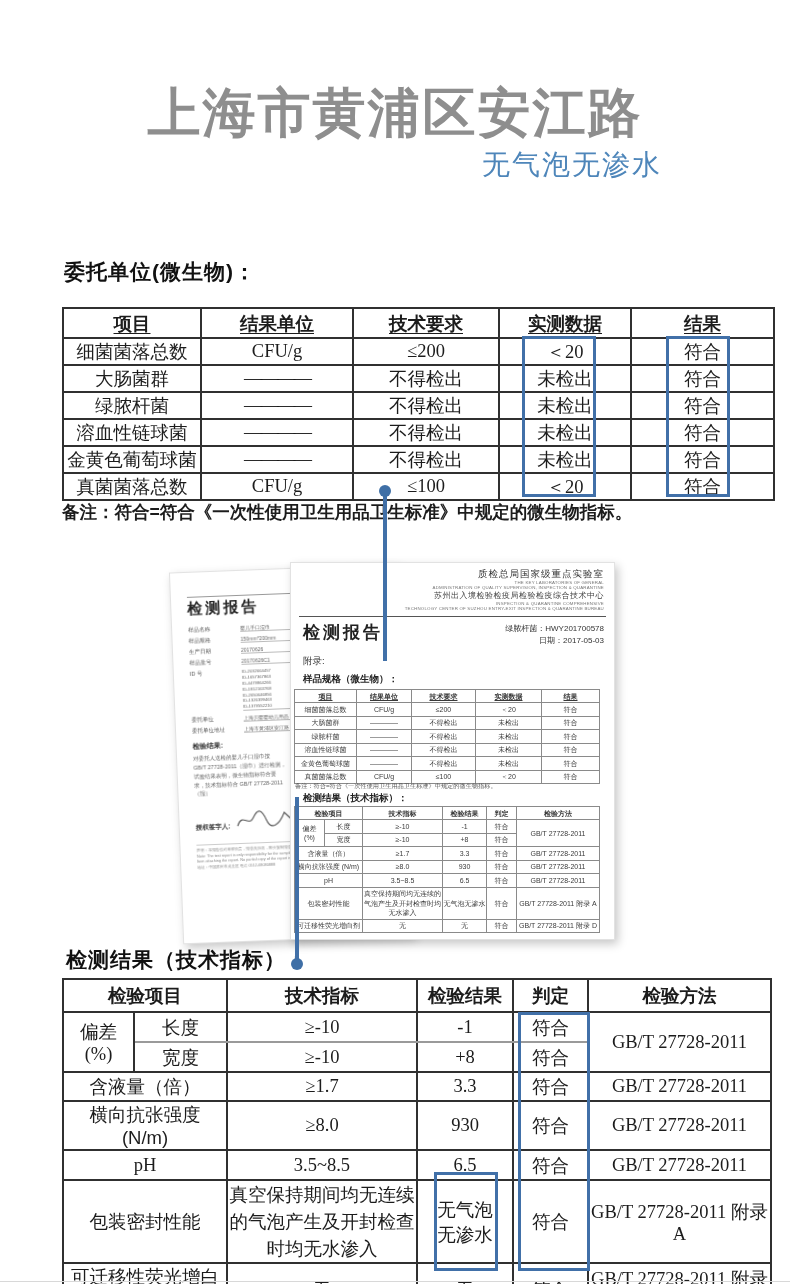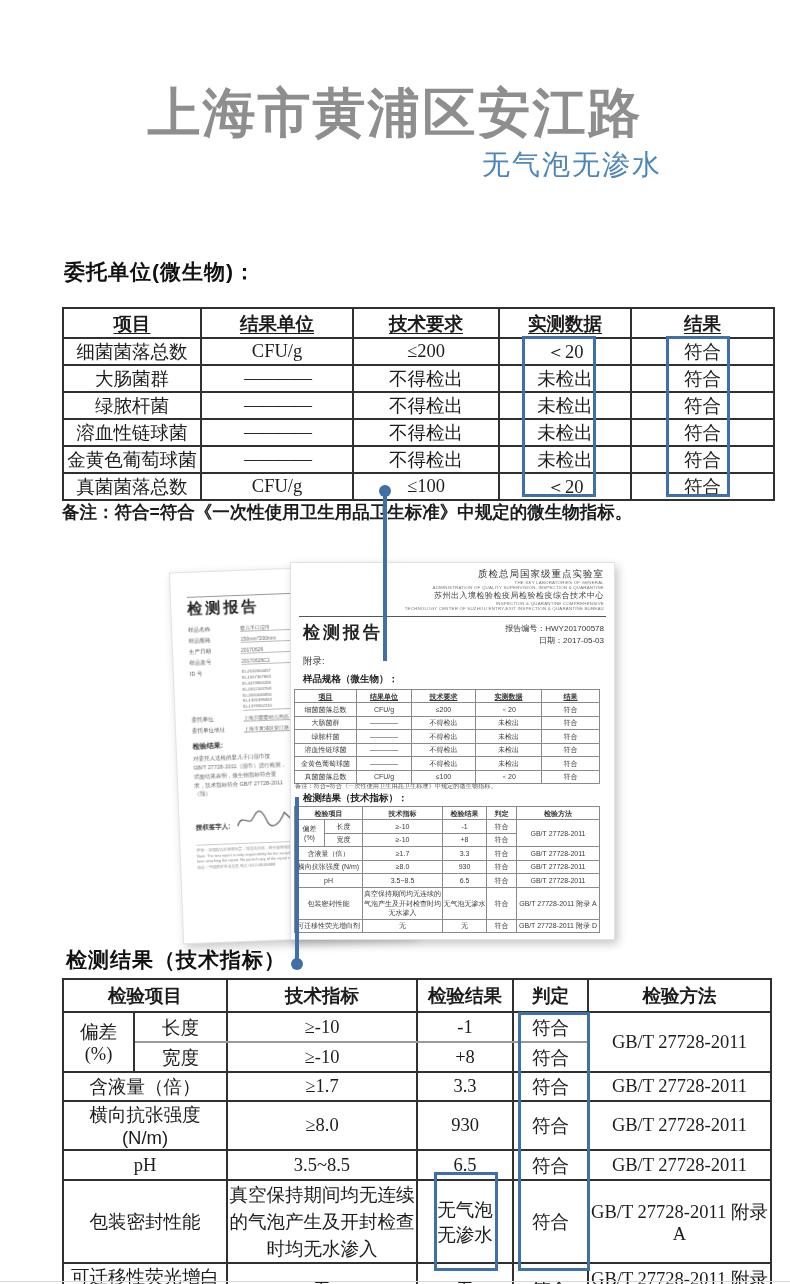--- a/index.html
+++ b/index.html
@@ -215,21 +215,21 @@
     <div class="fp-cn1">质检总局国家级重点实验室</div>
     <div class="fp-en">THE  KEY LABORATORIES  OF  GENERAL</div>
     <div class="fp-en">ADMINISTRATION OF QUALITY SUPERVISION, INSPECTION &amp; QUARANTINE</div>
     <div class="fp-cn2">苏州出入境检验检疫局检验检疫综合技术中心</div>
     <div class="fp-en">INSPECTION  &amp;  QUARANTINE  COMPREHENSIVE</div>
     <div class="fp-en">TECHNOLOGY CENTER OF SUZHOU ENTRY-EXIT INSPECTION &amp; QUARANTINE BUREAU</div>
   </div>
   <div class="fp-rule"></div>
   <div class="fp-title">检测报告</div>
   <div class="fp-no">
-    <div>报告编号：HWY201700578</div>
+    <div>绿脓杆菌：HWY201700578</div>
     <div>日期：2017-05-03</div>
   </div>
   <div class="fp-appendix">附录:</div>
   <div class="fp-mh">样品规格（微生物）：</div>
   <div id="mini-micro">
       <table class="mini">
         <colgroup>
           <col style="width:62px">
           <col style="width:55px">
           <col style="width:64px">

